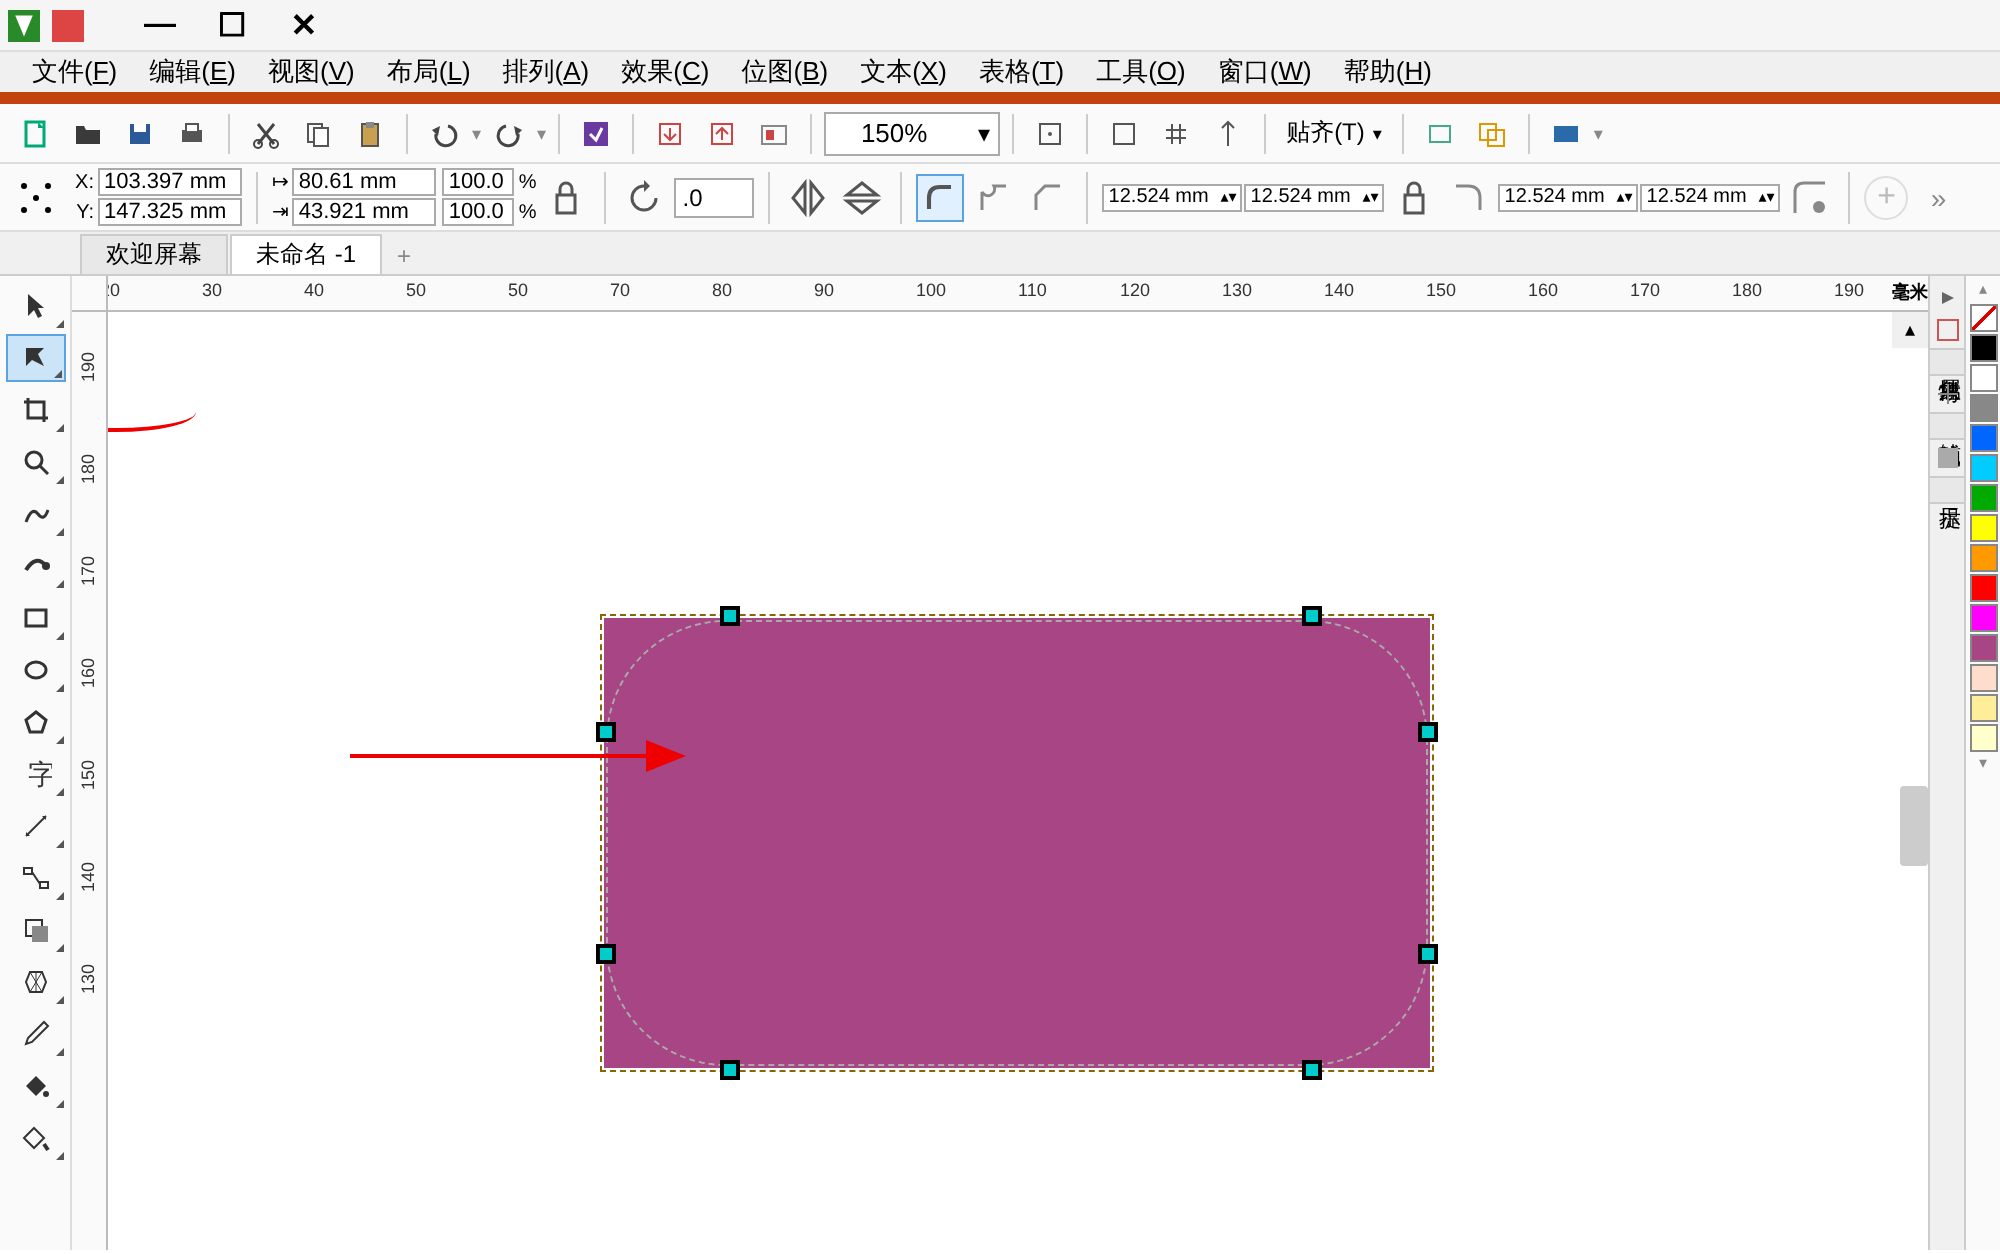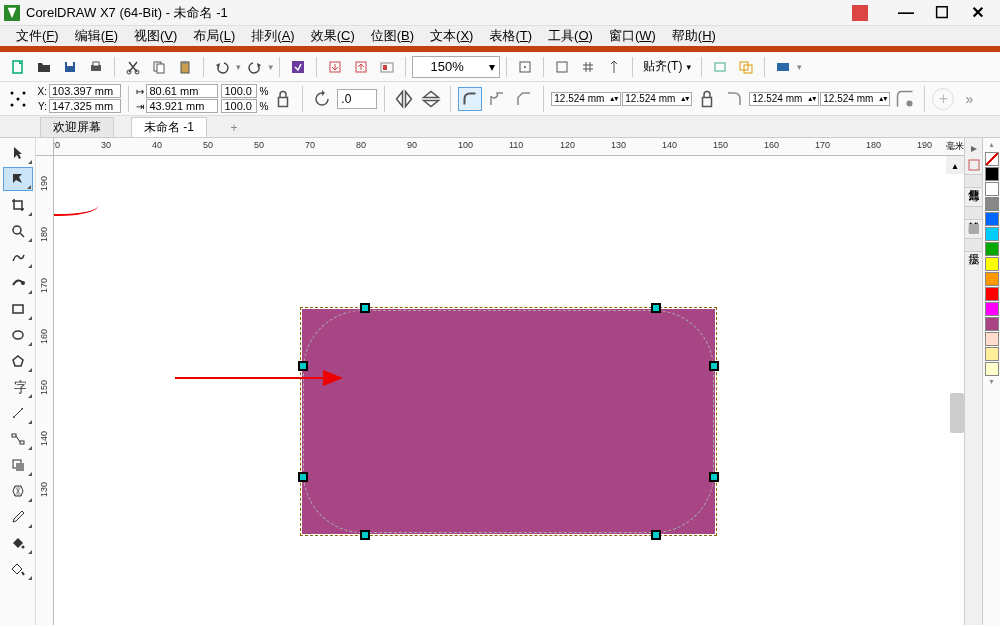--- a/index.html
+++ b/index.html
@@ -33,39 +33,39 @@
 .prop-input.narrow { width: 36px; }
 .property-bar .sep { width: 1px; height: 26px; background: #ccc; margin: 0 4px; }
 .property-bar .btn { width: 24px; height: 24px; display: flex; align-items: center; justify-content: center; cursor: pointer; }
 .dim-group { display: flex; flex-direction: column; gap: 1px; }
 .dim-row { display: flex; align-items: center; gap: 2px; font-size: 10px; }
 .corner-group { display: flex; flex-direction: row; gap: 1px; }
 .corner-input { width: 70px; height: 14px; border: 1px solid #aaa; background: #fff; font-size: 10px; padding: 0 2px; display: flex; align-items: center; }
 .corner-input .dd { margin-left: auto; font-size: 8px; }
 .angle-input { width: 40px; height: 20px; border: 1px solid #aaa; background: #fff; font-size: 12px; padding: 0 3px; }
 
-.tabs-bar { height: 22px; background: #f0f0f0; display: flex; align-items: flex-end; padding-left: 40px; border-bottom: 1px solid #ccc; gap: 16px; }
+.tabs-bar { height: 22px; background: #f0f0f0; display: flex; align-items: flex-end; padding-left: 40px; border-bottom: 1px solid #ccc; }
 .tab { height: 20px; padding: 0 12px; display: flex; align-items: center; background: #e8e8e8; border: 1px solid #ccc; border-bottom: none; margin-right: 1px; font-size: 12px; cursor: pointer; }
 .tab.active { background: #fff; }
 .tab-add { width: 20px; height: 18px; display: flex; align-items: center; justify-content: center; color: #888; cursor: pointer; }
 
 .workspace { display: flex; height: 487px; position: relative; }
 .toolbox { width: 36px; background: #fafafa; border-right: 1px solid #ddd; display: flex; flex-direction: column; padding-top: 2px; }
 .toolbox .tool { width: 30px; height: 24px; margin: 1px auto; display: flex; align-items: center; justify-content: center; cursor: pointer; position: relative; }
 .toolbox .tool.active { background: #cce4f7; border: 1px solid #5aa3e0; }
 .toolbox .tool svg { width: 16px; height: 16px; }
 .toolbox .tool .flyout { position: absolute; bottom: 1px; right: 1px; width: 0; height: 0; border-left: 4px solid transparent; border-bottom: 4px solid #555; }
 
 .canvas-area { flex: 1; position: relative; background: #fff; }
 .ruler-h { position: absolute; top: 0; left: 18px; right: 18px; height: 18px; background: #fafafa; border-bottom: 1px solid #bbb; overflow: hidden; }
 .ruler-v { position: absolute; top: 18px; left: 0; width: 18px; bottom: 0; background: #fafafa; border-right: 1px solid #bbb; overflow: hidden; }
 .ruler-corner { position: absolute; top: 0; left: 0; width: 18px; height: 18px; background: #fafafa; border-right: 1px solid #bbb; border-bottom: 1px solid #bbb; }
 .ruler-tick-h { position: absolute; top: 2px; font-size: 9px; color: #333; }
 .ruler-tick-v { position: absolute; left: 3px; font-size: 9px; color: #333; writing-mode: vertical-rl; transform: rotate(180deg); }
-.ruler-unit { position: absolute; top: 0; right: 0; width: 18px; height: 18px; font-size: 9px; display: flex; align-items: center; justify-content: center; background: #fafafa; border-bottom: 1px solid #bbb; }
+.ruler-unit { position: absolute; top: 0; right: 0; width: 18px; height: 18px; font-size: 9px; display: flex; align-items: center; justify-content: center; background: #fafafa; border-bottom: 1px solid #bbb; font-weight: bold; }
 
 .canvas { position: absolute; top: 18px; left: 18px; right: 18px; bottom: 0; background: #fff; overflow: hidden; }
 .shape-rect { position: absolute; left: 248px; top: 153px; width: 413px; height: 225px; background: #a84585; }
 .selection-dash { position: absolute; left: 246px; top: 151px; width: 417px; height: 229px; border: 1px dashed #886600; pointer-events: none; }
 .rounded-outline { position: absolute; left: 249px; top: 154px; width: 411px; height: 223px; border: 1px dashed #aaa; border-radius: 60px; pointer-events: none; }
 .handle { position: absolute; width: 10px; height: 10px; background: #0cc; border: 2px solid #000; }
 
 .scroll-up { position: absolute; top: 18px; right: 0; width: 18px; height: 18px; background: #f0f0f0; display: flex; align-items: center; justify-content: center; font-size: 10px; }
 
 .arrow-annotation { position: absolute; top: 214px; left: 121px; width: 170px; height: 16px; }
@@ -86,21 +86,20 @@
 </style>
 </head>
 <body>
 
 <div class="title-bar">
   <div class="logo">
     <svg viewBox="0 0 16 16">
         <path d="M3 2 L13 2 L8 14 Z" fill="#fff"></path>
       </svg>
   </div>
-  <div class="title">CorelDRAW X7 (64-Bit) - 未命名 -1</div>
   <div class="user-icon"></div>
   <div class="win-btn">—</div>
   <div class="win-btn">☐</div>
   <div class="win-btn">✕</div>
 </div>
 
 <div class="menu-bar">
   <div class="menu-item">文件(<u>F</u>)</div>
   <div class="menu-item">编辑(<u>E</u>)</div>
   <div class="menu-item">视图(<u>V</u>)</div>

